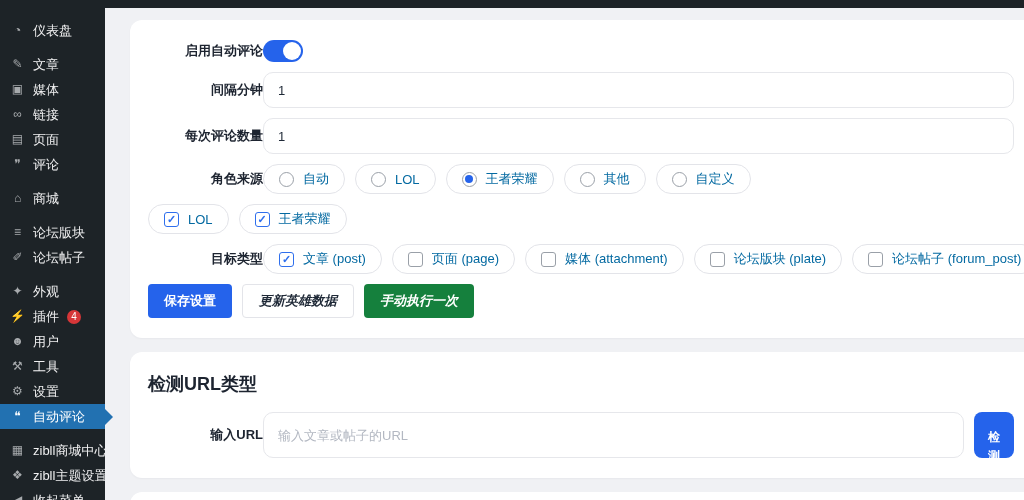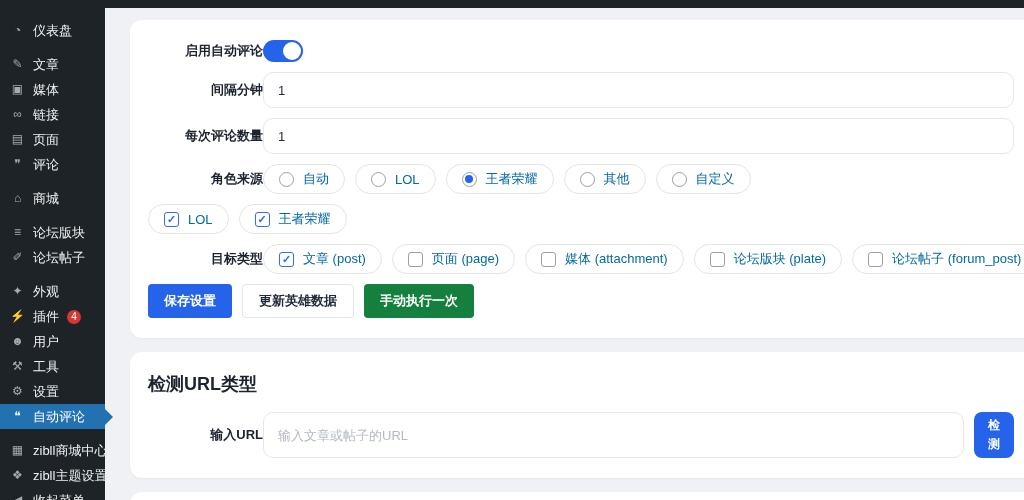--- a/index.html
+++ b/index.html
@@ -91,29 +91,29 @@
     font-size:11px; font-weight:bold; color:transparent;
   }
   .checkbox.checked { border-color:#2f6fed; color:#2f6fed; }
   .checkbox.checked::before { content:"\2713"; }
   
   .btn {
     height:34px; padding:0 16px; border-radius:4px; border:none;
     font-size:13px; font-weight:bold; cursor:pointer;
     font-family:"Liberation Sans", sans-serif; display:inline-flex; align-items:center;
   }
-  .btn + .btn { margin-left:10px; }
+  .btn + .btn { margin-left:10px;font-style:italic; }
   .btn-primary { background:#2563eb; color:#fff; }
   .btn-white { background:#fff; border:1px solid #e3e4e9; color:#1f2937; }
   .btn-green { background:#15803d; color:#fff; }
   .card-title { font-size:18px; font-weight:bold; color:#1d2430; margin-bottom:16px; }
   .check-btn {
     width:40px; height:46px; margin-left:10px; border:none; border-radius:8px;
     background:#2563eb; color:#fff; font-size:12px; font-weight:bold; line-height:1.6;
-    padding:4px 13px; word-break:break-all; cursor:pointer; text-align:center;
+    padding:16px 13px; word-break:break-all; cursor:pointer; text-align:center;
     font-family:"Liberation Sans", sans-serif;
   }
   .url-input { height:46px; }
 </style>
 </head>
 <body>
 
 <div class="topbar">
 
   <span class="tb-item">

